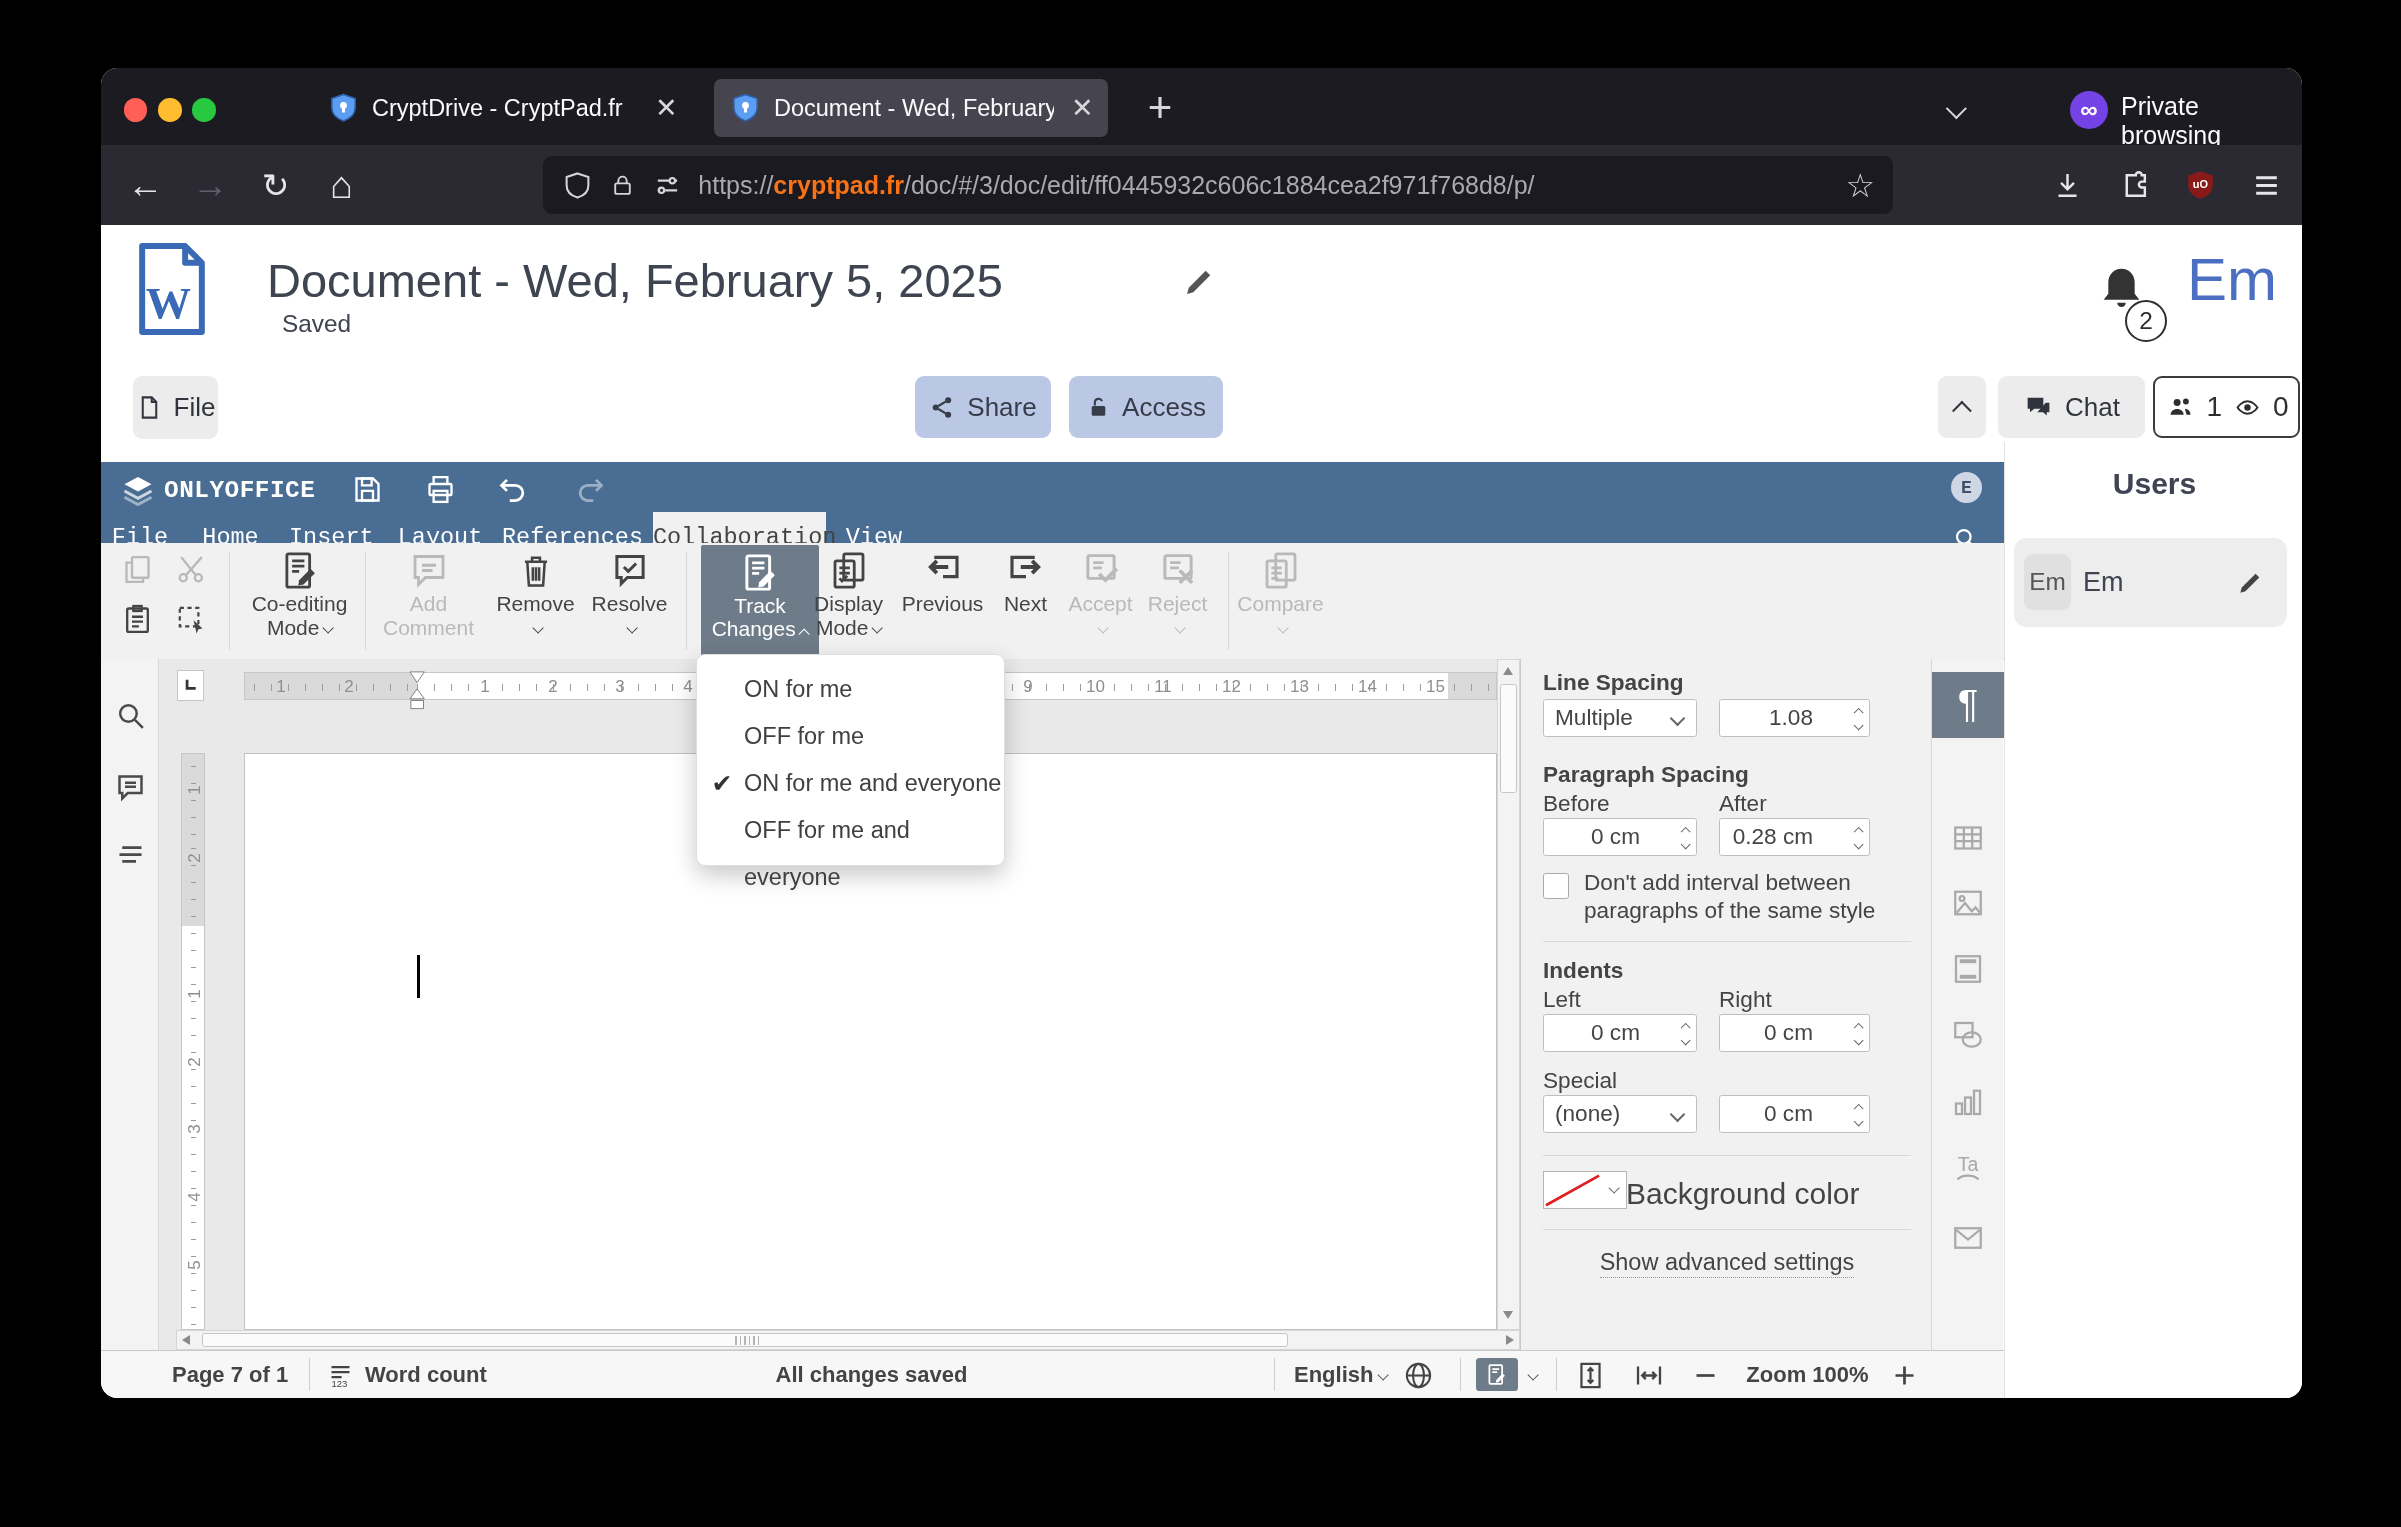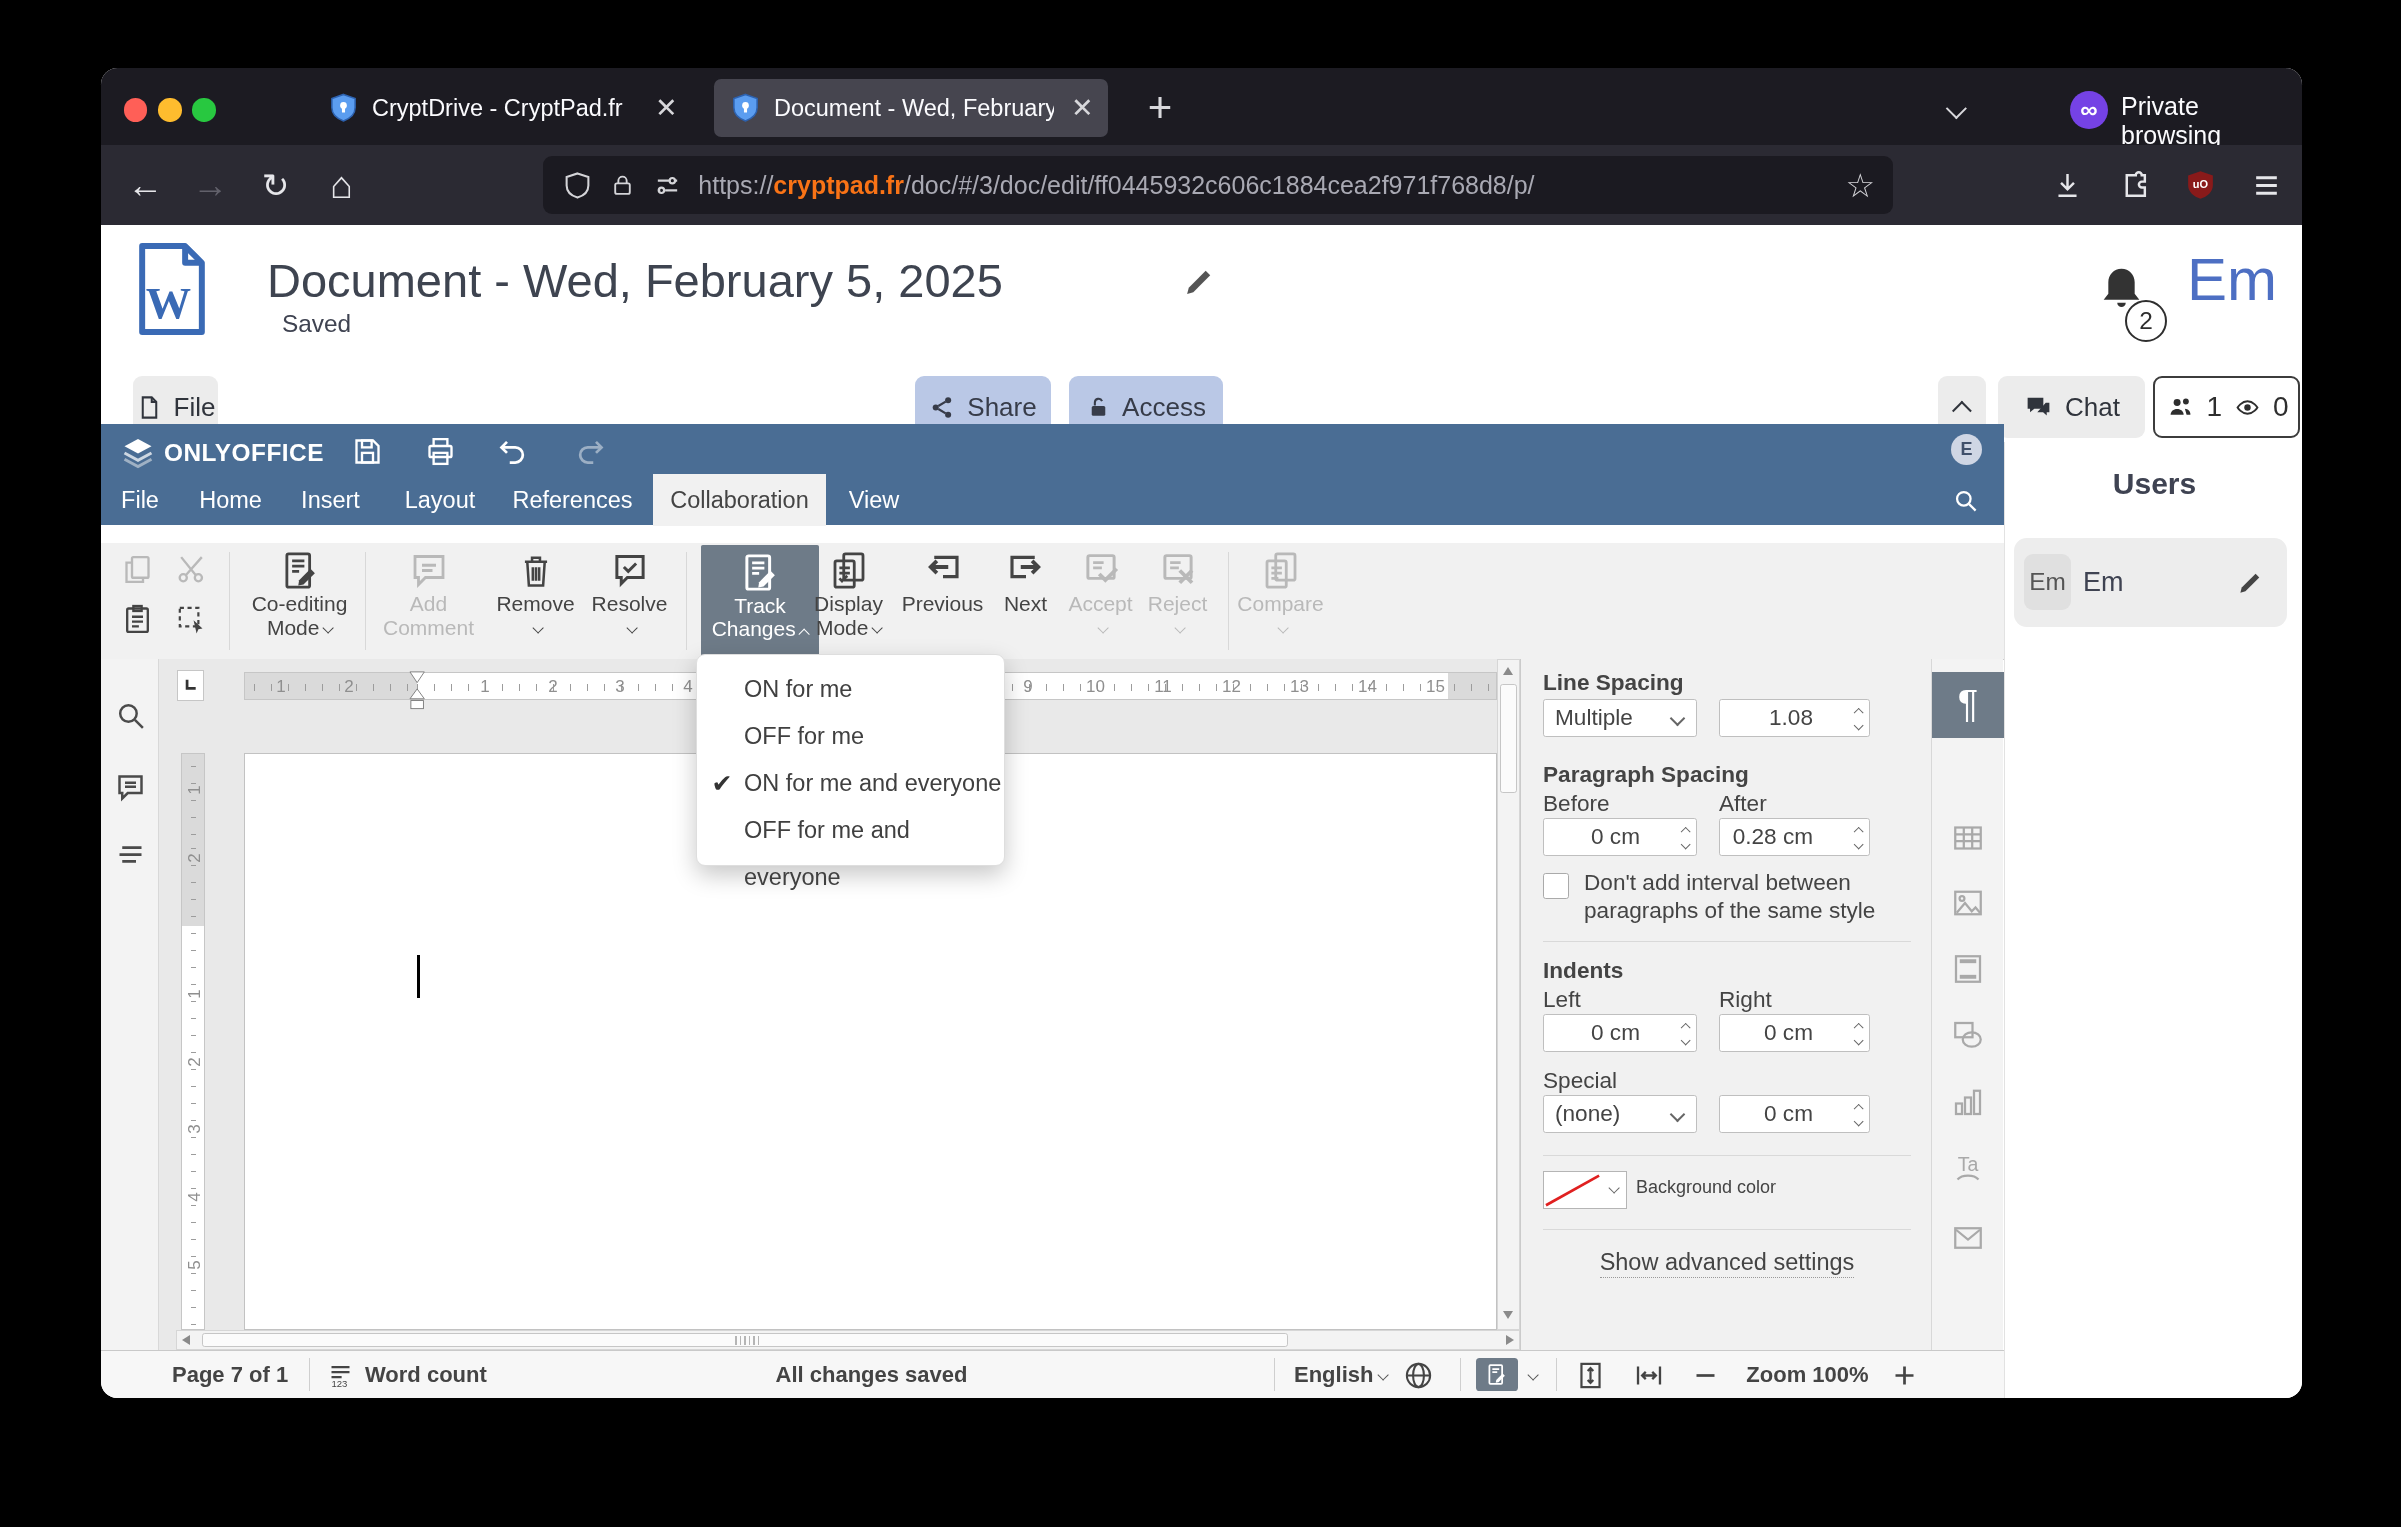--- a/index.html
+++ b/index.html
@@ -20,21 +20,21 @@
     display:flex;align-items:center;color:#a9a9b3;font-size:25px;}
   .urlbar .host{color:#f97316;font-weight:700;}
   .cv{display:inline-block;width:9px;height:9px;border-right:2.4px solid currentColor;border-bottom:2.4px solid currentColor;transform:rotate(45deg);}
   .cv.up{transform:rotate(-135deg);}
   
   .ttl{font-size:47px;color:#3e4450;font-weight:500;white-space:nowrap;}
   .btn{display:flex;align-items:center;justify-content:center;border-radius:9px;font-size:26px;color:#373c49;gap:11px;}
   .btn.gray{background:#ececec;color:#30343c;}
   .btn.peri{background:#bac8e6;}
   
-  .oohead{left:0;top:356px;width:1903px;height:101px;background:#4a6d94;}
+  .oohead{left:0;top:394px;width:1903px;height:101px;background:#4a6d94;font-family:Liberation Mono, monospace;}
   .mitem{top:50px;height:52px;line-height:52px;color:#fff;font-size:23.5px;text-align:center;}
   .mitem.active{background:#f1f1f1;color:#444;}
   .toolbar{left:0;top:475px;width:1903px;height:116px;background:#f1f1f1;border-bottom:0.9px solid #cbcbcb;}
   .tsep{top:9px;width:0.9px;height:98px;background:#d8d8d8;}
   .tbtn{top:0;width:109px;height:116px;color:#444;text-align:center;}
   .tbtn .tic{height:49px;display:flex;align-items:flex-end;justify-content:center;}
   .tbtn .tlb{font-size:21px;line-height:23.5px;}
   .tbtn.dim{color:#b9b9b9;}
   .tbtn .tlb .cv{width:7.2px;height:7.2px;border-width:1.8px;margin-left:4.5px;vertical-align:2.7px;}
   .tbtn.active{background:#6e7b88;color:#fff;border-radius:1.8px;}
@@ -609,21 +609,21 @@
     <div class="a pdivider" style="left:22px;top:496px;width:368px;"></div>
 
     <div class="a" style="left:22px;top:512px;width:60px;height:38px;background:#fff;border:0.9px solid #b5b5b5;box-sizing:border-box;">
       <svg width="58" height="36" viewBox="0 0 64 40">
           <line x1="2" y1="37" x2="61" y2="4" stroke="#e02020" stroke-width="3"></line>
         </svg>
     </div>
     <div class="a" style="left:81px;top:512px;width:25px;height:38px;border:0.9px solid #b5b5b5;border-left:none;box-sizing:border-box;display:flex;align-items:center;justify-content:center;color:#666;background:#fff;">
         <span class="cv" style="width:7.2px;height:7.2px;border-width:1.8px;margin-top:-3.6px;"></span>
       </div>
-    <div class="a psub" style="left:115px;top:518px;font-size:18px;">Background color</div>
+    <div class="a psub" style="left:105px;top:518px;font-size:30px;">Background color</div>
 
     <div class="a pdivider" style="left:22px;top:570px;width:368px;"></div>
 
     <div class="a" style="left:0;top:590px;width:412px;text-align:center;">
       <span style="font-size:23.5px;color:#444;border-bottom:1.8px dotted #999;padding-bottom:1.8px;">Show advanced settings</span>
     </div>
   </div>
 
   <div class="a rstrip">
     <div class="a" style="left:0;top:12.7px;width:72px;height:66px;background:#6e7b88;display:flex;align-items:center;justify-content:center;color:#fff;font-size:38px;">¶</div>

